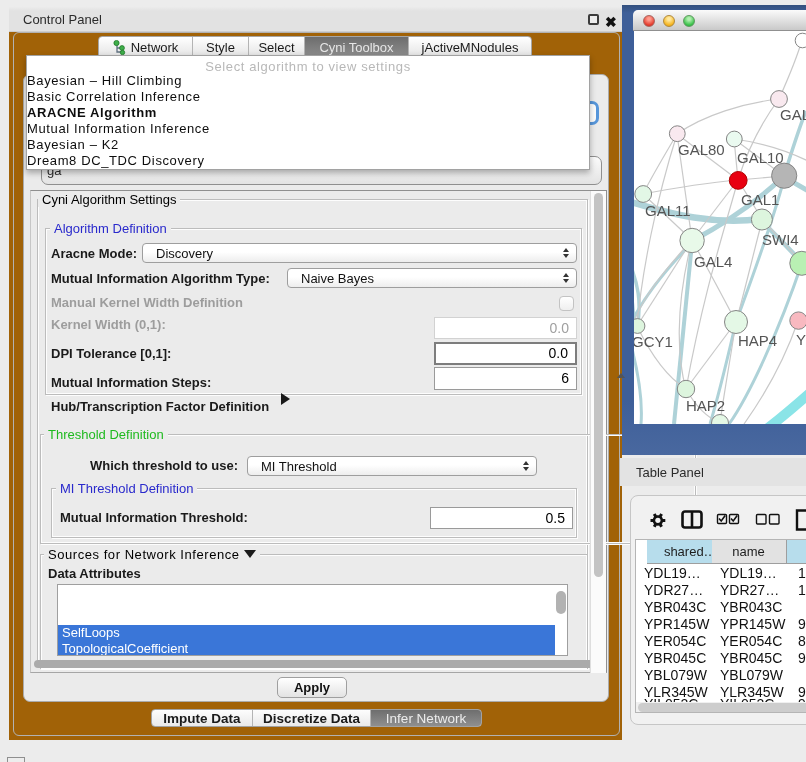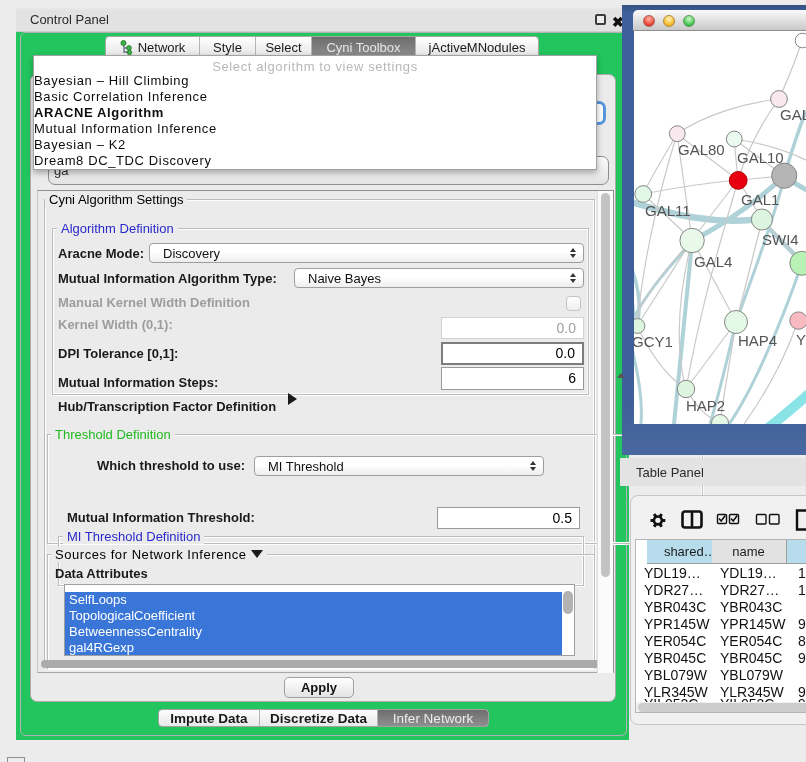--- a/index.html
+++ b/index.html
@@ -1,21 +1,21 @@
 <!DOCTYPE html>
 <html><head>
 <meta charset="utf-8">
 <style>
 * { margin:0; padding:0; box-sizing:border-box; }
 html,body { width:806px; height:762px; }
 body { font-family:"Liberation Sans",sans-serif; background:#ececec; position:relative; overflow:hidden; font-size:13px; }
 .abs { position:absolute; }
 
 
-#cp { left:16px; top:6px; width:613px; height:734px; background:#22c55e; }
+#cp { left:9px; top:6px; width:613px; height:734px; background:#a16207; }
 #cp-inner { left:4px; top:26px; width:607px; height:704px; border:1px solid #b2b2b2; border-radius:6px; }
 #cp-title { left:0; top:0; width:100%; height:26px; background:linear-gradient(#ededed,#e2e2e2 20%,#e2e2e2); border-bottom:1px solid #cdcdcd; }
 #cp-title span { position:absolute; left:14px; top:6px; color:#2b2b2b; font-size:13px; }
 #cp-float { left:579px; top:8px; width:11px; height:11px; border:2px solid #3c3c3c; border-radius:2px; background:#ededed; }
 #cp-close { left:596px; top:8px; color:#111; font-size:14px; font-weight:bold; }
 
 
 #tabs { left:89px; top:30px; height:23px; display:flex; border:1px solid #a6a6a6; border-radius:4px; background:linear-gradient(#ffffff,#e2e2e2); overflow:hidden; }
 #tabs .seg { display:flex; align-items:center; justify-content:center; font-size:13px; color:#1a1a1a; border-right:1px solid #b4b4b4; padding:0 12px; white-space:nowrap; }
 #tabs .seg:last-child { border-right:none; }
@@ -43,21 +43,21 @@
 .combo { position:absolute; border:1px solid #9e9e9e; border-radius:4px; background:linear-gradient(#ffffff 45%,#ededed); font-size:13px; color:#111; }
 .combo span { position:absolute; left:13px; top:2px; }
 .combo .arr { position:absolute; right:7px; width:0; height:0; border-left:3.5px solid transparent; border-right:3.5px solid transparent; }
 .combo .up { top:4px; border-bottom:4px solid #333; }
 .combo .dn { bottom:4px; border-top:4px solid #333; }
 
 .field { position:absolute; background:#fff; font-size:14px; text-align:right; padding-right:7px; }
 
 
 #dlist { left:26px; top:393px; width:511px; height:72px; background:#fff; border:1px solid #9f9f9f; overflow:hidden; }
-.lrow { position:absolute; left:0; width:497px; height:16px; background:#3a76d8; color:#fff; font-size:13px; line-height:16px; padding-left:4px; }
+.lrow { position:absolute; left:0; width:497px; height:16px; background:#3a76d8; color:#fff; font-size:13px; line-height:16px; padding-left:4px;margin-top:33px; }
 
 
 #apply { left:268px; top:671px; width:70px; height:21px; border:1px solid #9f9f9f; border-radius:5px; background:linear-gradient(#ffffff,#e3e3e3); text-align:center; font-weight:bold; font-size:13px; line-height:19px; color:#111; }
 
 
 #btabs { left:142px; top:703px; height:18px; display:flex; border:1px solid #a2a2a2; border-radius:4px; background:linear-gradient(#fdfdfd,#e9e9e9); overflow:hidden; }
 #btabs .seg { display:flex; align-items:center; justify-content:center; font-size:13.5px; font-weight:bold; color:#1a1a1a; border-right:1px solid #b4b4b4; padding:0 11px; white-space:nowrap; }
 #btabs .seg:last-child { border-right:none; }
 #btabs .sel { background:linear-gradient(#6e6e6e,#8f8f8f); color:#ececec; font-weight:normal; }
 
@@ -145,21 +145,21 @@
 
     <div class="group" style="left:9px; top:243px; width:656px; height:110px;">
       <span class="gtitle" style="left:3px; color:#1fba1f;">Threshold Definition</span>
     </div>
     <label class="b" style="left:59px; top:267px;">Which threshold to use:</label>
     <div class="combo" style="left:216px; top:265px; width:290px; height:20px;">
         <span>MI Threshold</span>
         <i class="arr up"></i>
         <i class="arr dn"></i>
       </div>
-    <div class="group" style="left:20px; top:297px; width:526px; height:50px;margin-top:48px;">
+    <div class="group" style="left:20px; top:297px; width:526px; height:50px;">
       <span class="gtitle" style="left:4px; color:#2929cc;">MI Threshold Definition</span>
     </div>
     <label class="b" style="left:29px; top:319px;">Mutual Information Threshold:</label>
     <div class="field" style="left:399px; top:316px; width:143px; height:22px; border:1px solid #9a9a9a; color:#000; line-height:20px;">0.5</div>
 
     <div class="group" style="left:9px; top:363px; width:548px; height:115px; border-bottom:none;">
       <span class="gtitle" style="left:3px; letter-spacing:0.55px;">Sources for Network Inference <i style="display:inline-block; width:0; height:0; border-left:6px solid transparent; border-right:6px solid transparent; border-top:8px solid #1a1a1a; vertical-align:1px;"></i></span>
     </div>
     <label class="b" style="left:17px; top:375px;">Data Attributes</label>
     <div class="abs" id="dlist">

